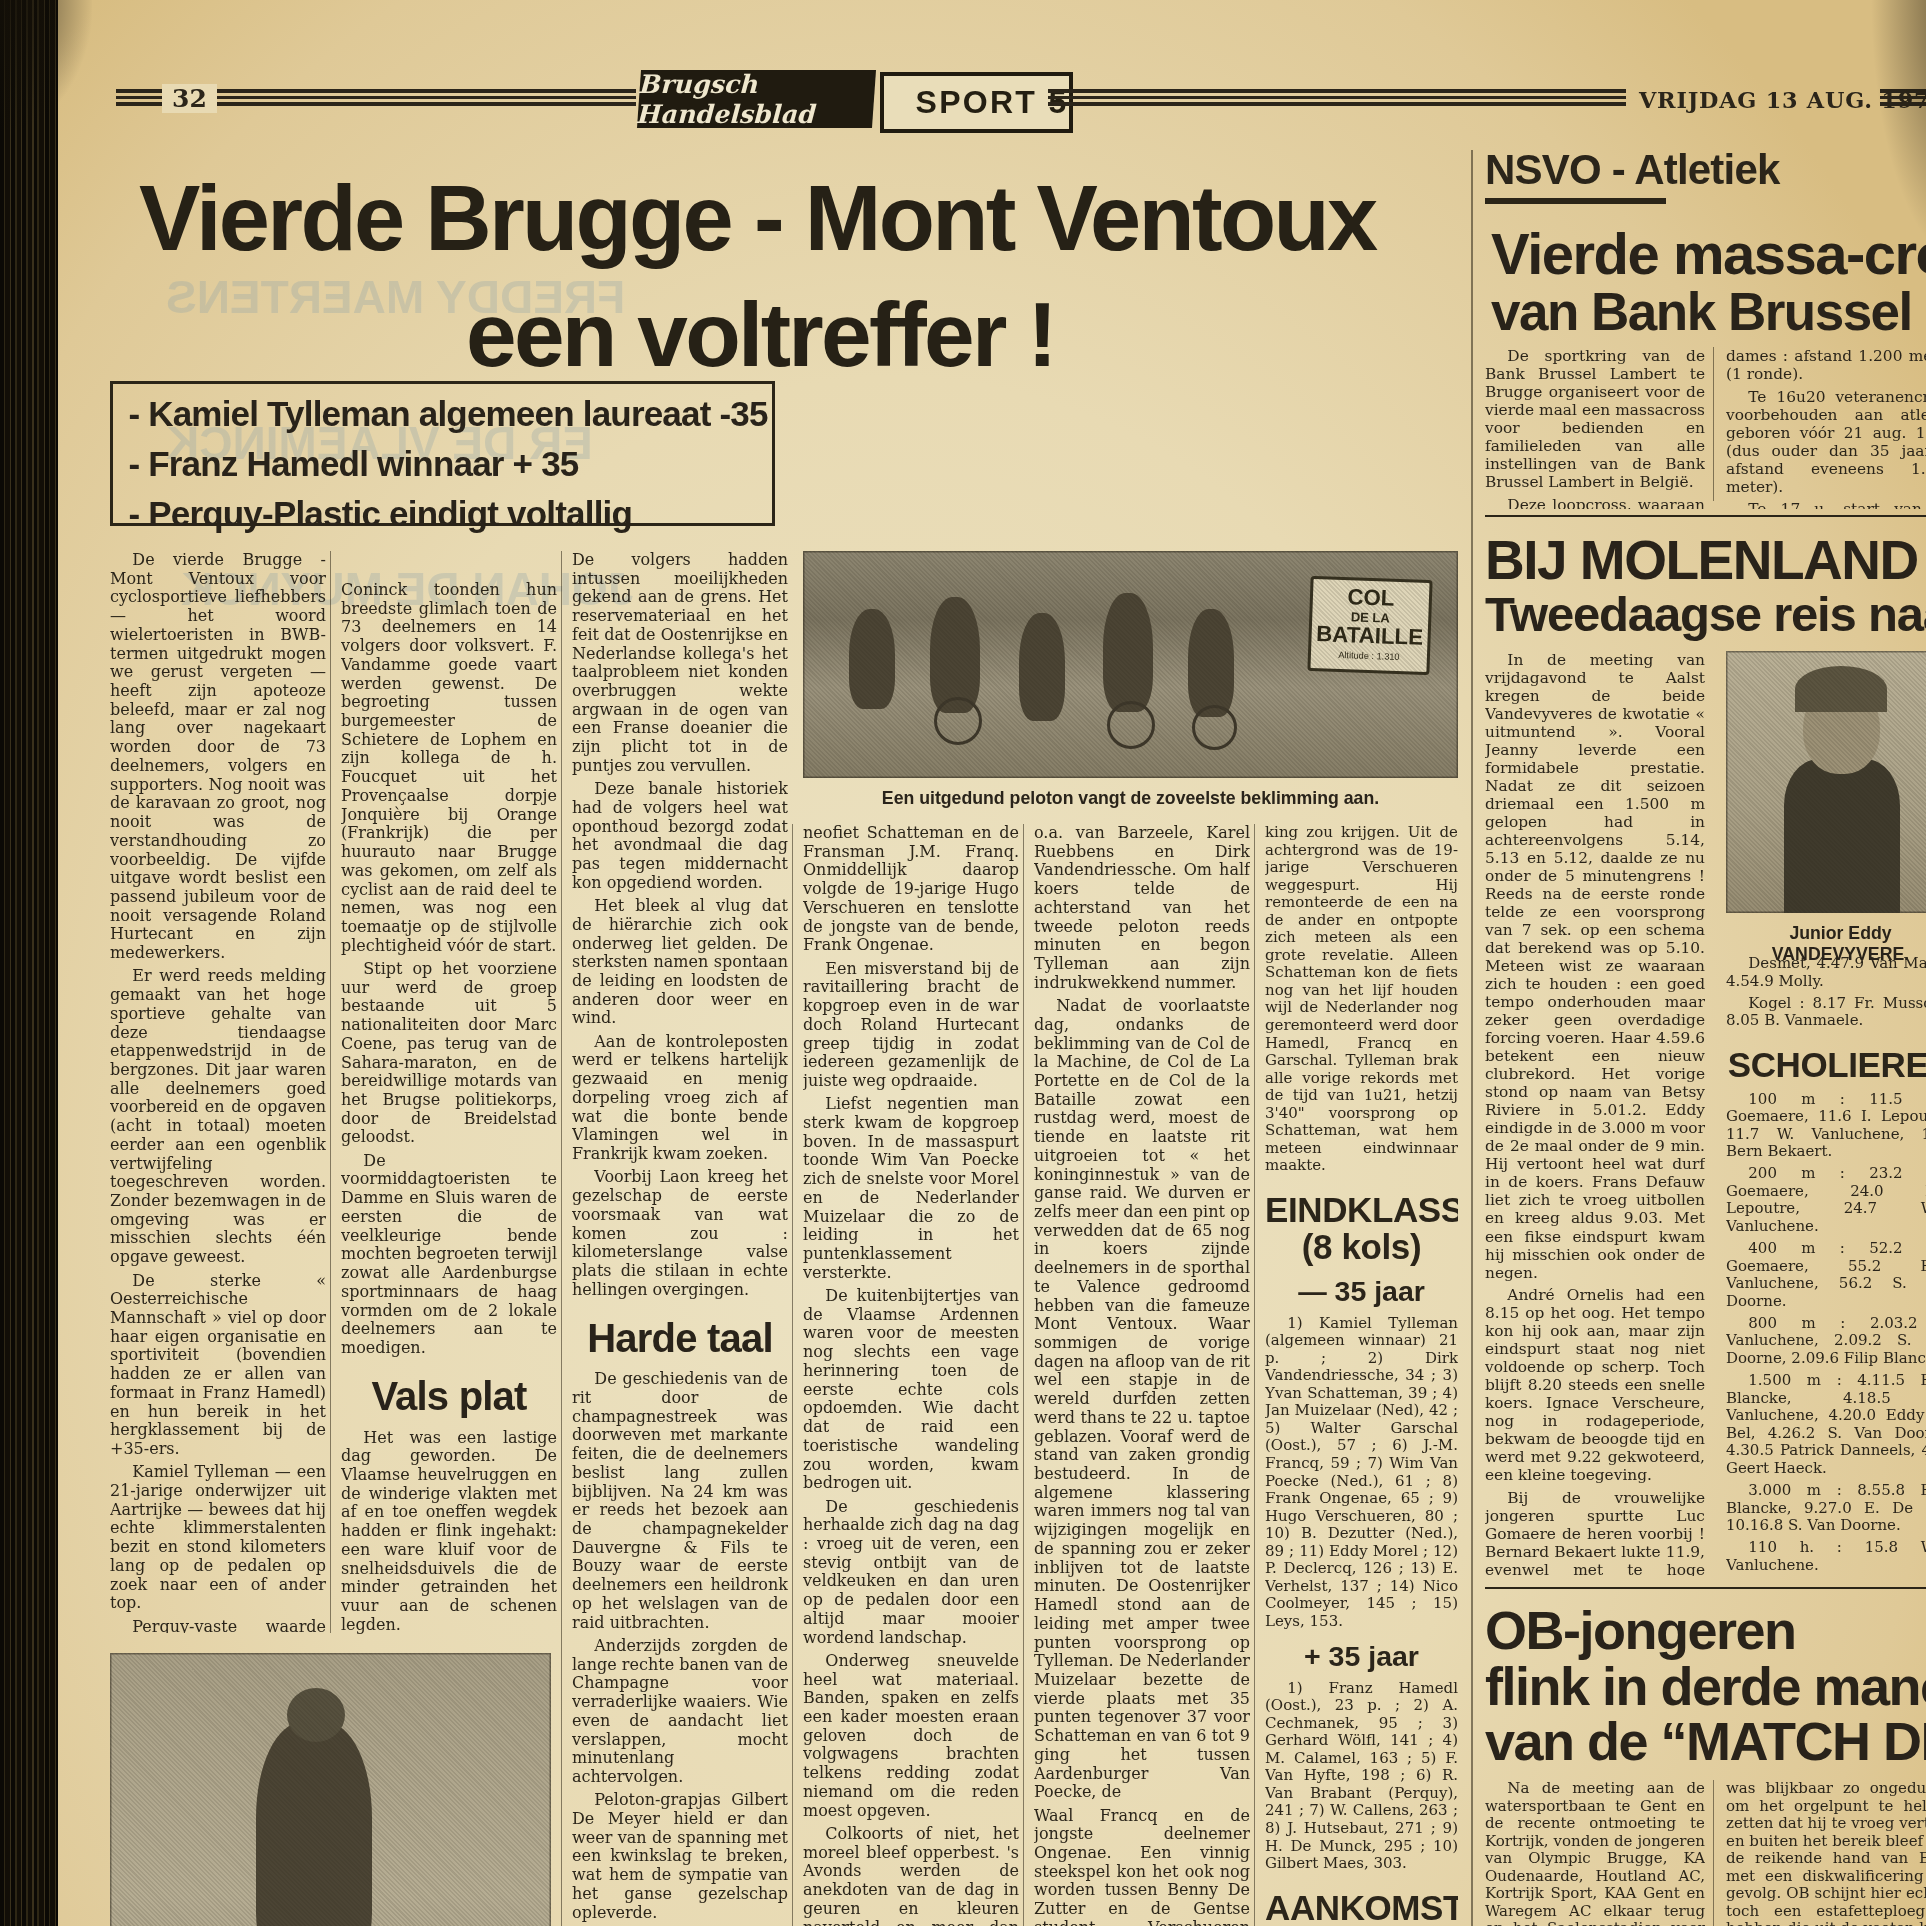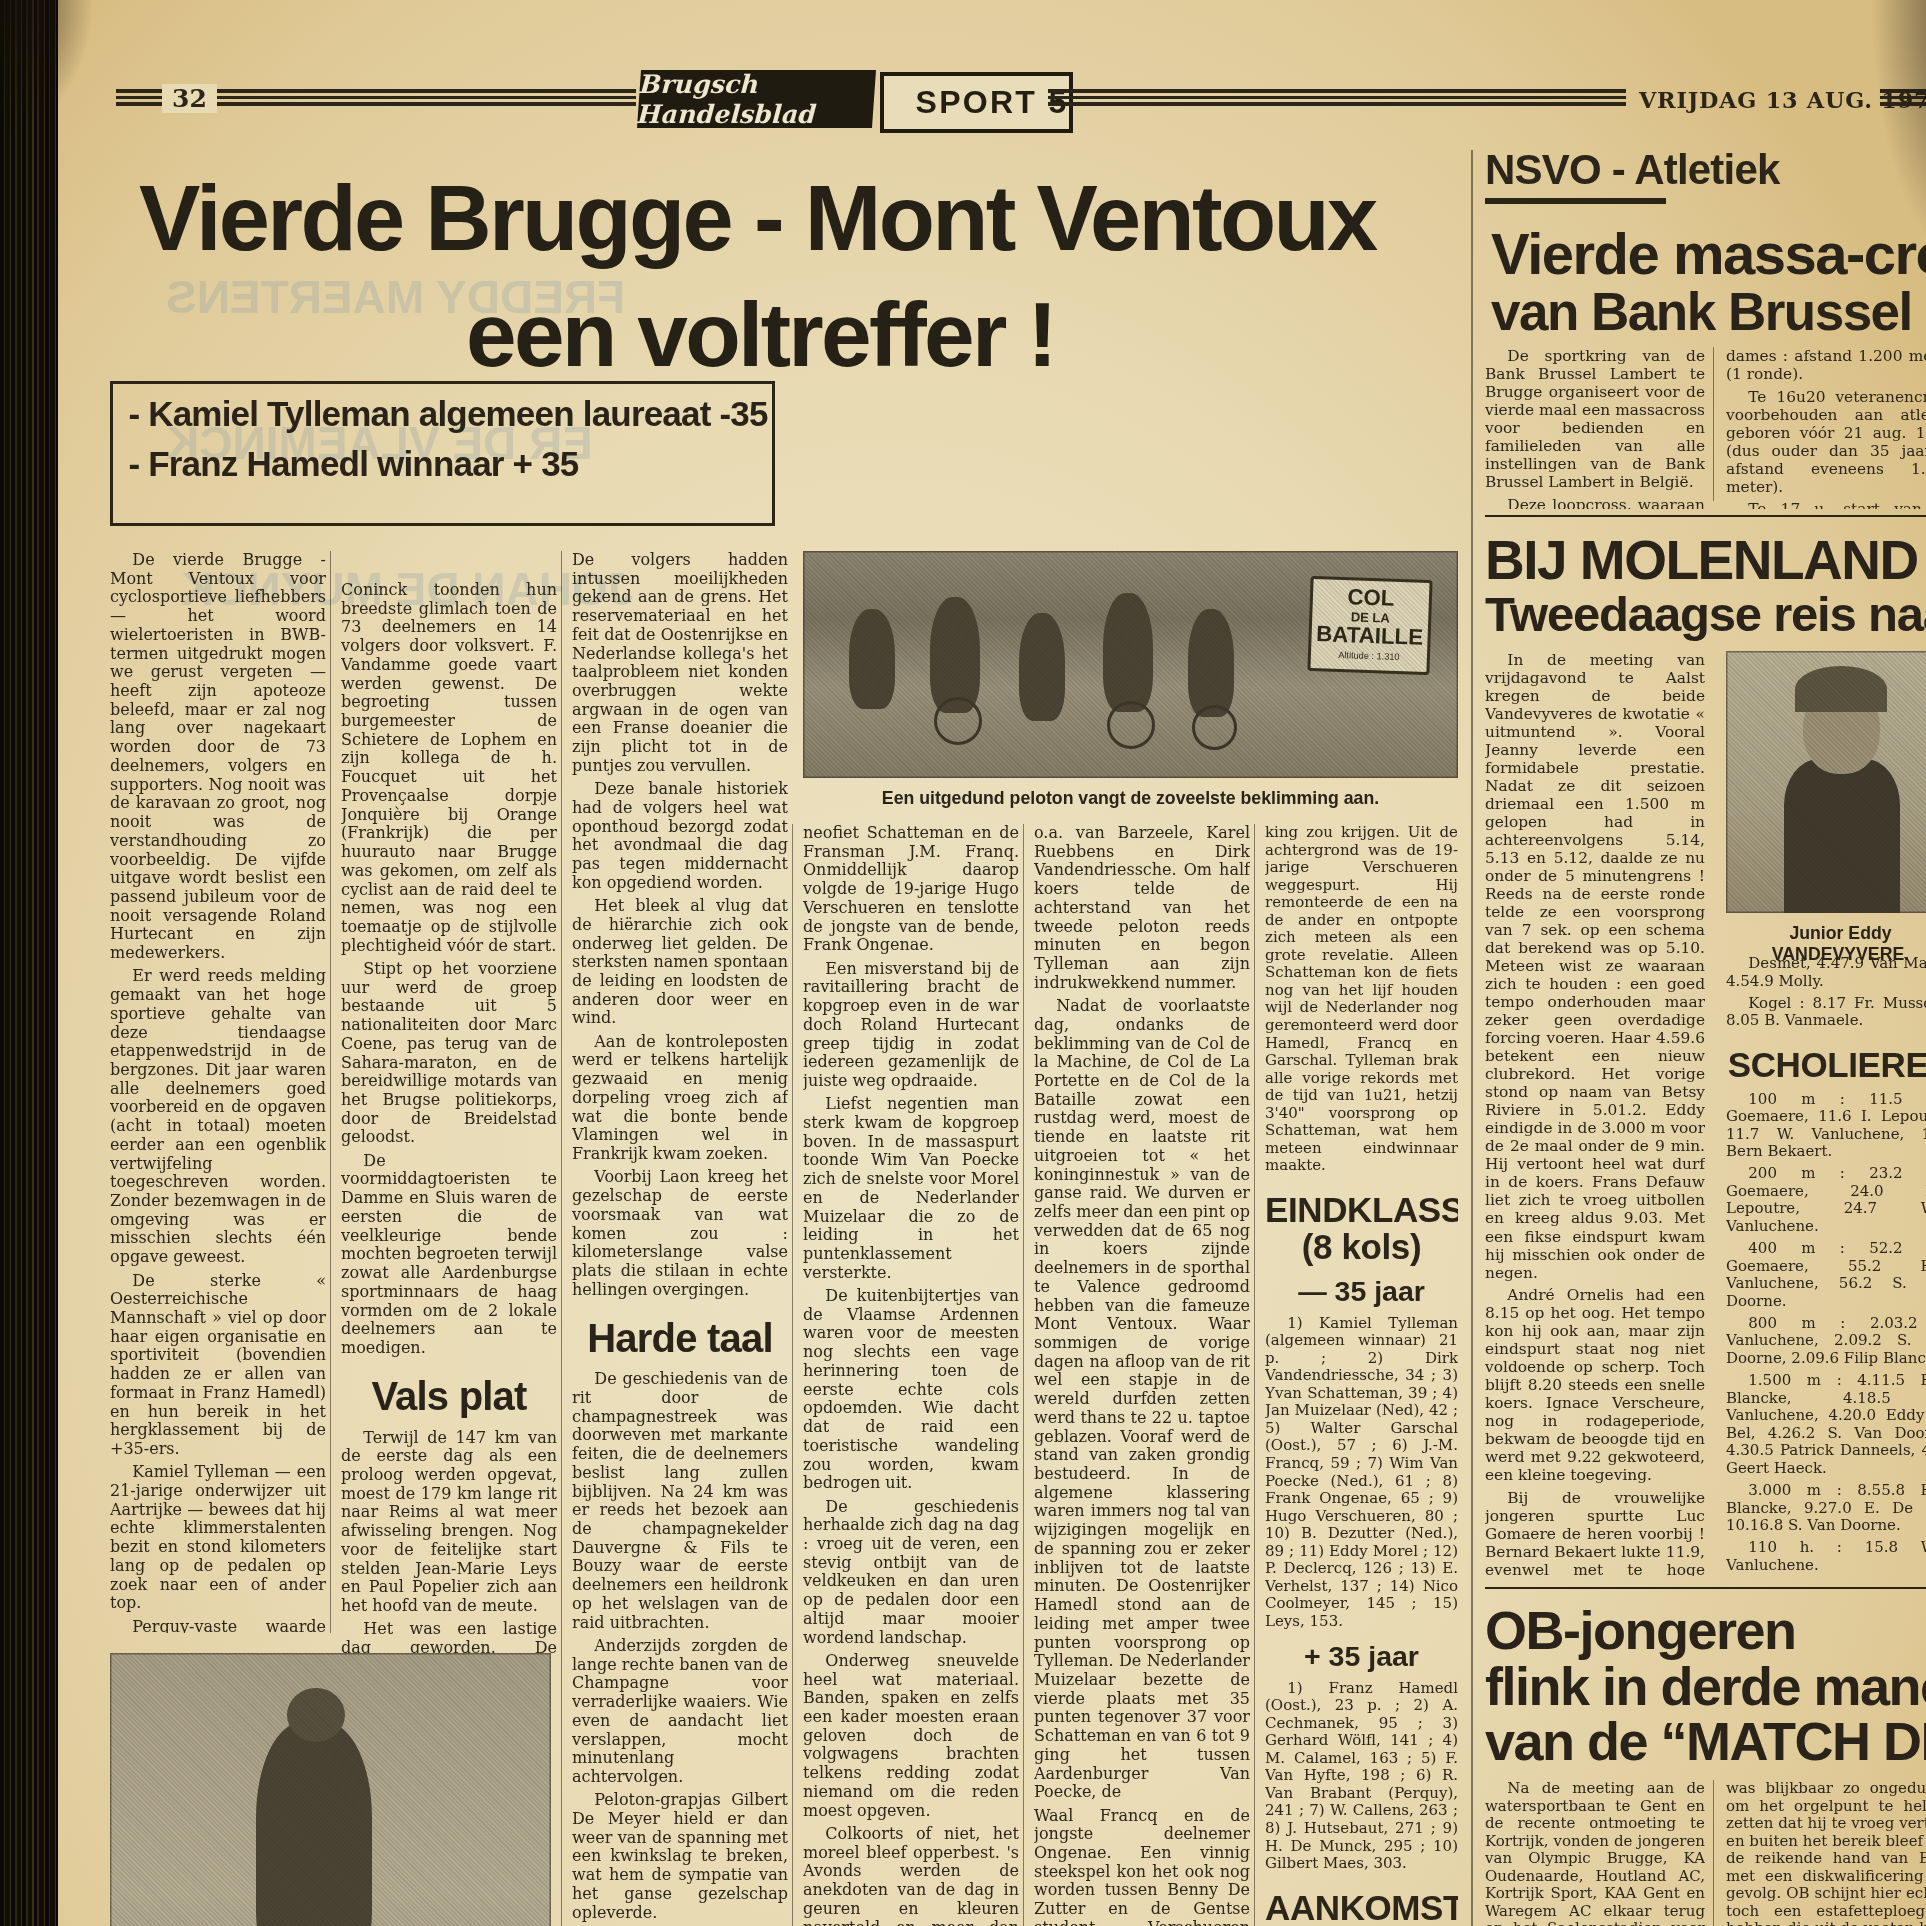--- a/index.html
+++ b/index.html
@@ -82,20 +82,21 @@
   <div id="sportbox" style="left:880px;top:72px;width:154px;height:53px;padding-left:31px;">SPORT 5</div>
   <div class="rules" style="left:1048px;top:89px;width:578px;"></div>
   <div id="dateline" style="left:1639px;top:87px;">VRIJDAG 13 AUG. 1976</div>
   <div class="rules" style="left:1880px;top:89px;width:75px;"></div>
 
   <div class="mainhead" style="left:466px;top:283px;font-size:91px;">een voltreffer !</div>
   <div class="mainhead" style="left:139px;top:166px;font-size:92px;">Vierde Brugge - Mont Ventoux</div>
   <div id="bulletbox" style="left:110px;top:381px;width:659px;height:139px;">
     <div>- Kamiel Tylleman algemeen laureaat -35</div>
     <div>- Franz Hamedl winnaar + 35</div>
+    <div>- Perquy-Plastic eindigt voltallig</div>
   </div>
 
   <div class="vrule" style="left:330px;top:551px;height:1082px;"></div>
   <div class="vrule" style="left:561px;top:551px;height:1695px;"></div>
   <div class="vrule" style="left:792px;top:824px;height:1911px;"></div>
   <div class="vrule" style="left:1023px;top:824px;height:1198px;"></div>
   <div class="vrule" style="left:1254px;top:824px;height:1368px;"></div>
   <div class="vrule" style="left:1471px;top:150px;height:2585px;width:1.5px;"></div>
 
   <div class="flow" style="left:110px;top:551px;width:216px;height:1082px;">
@@ -103,21 +104,20 @@
       <p class="p">Er werd reeds melding gemaakt van het hoge sportieve gehalte van deze tiendaagse etappenwedstrijd in de bergzones. Dit jaar waren alle deelnemers goed voorbereid en de opgaven (acht in totaal) moeten eerder aan een ogenblik vertwijfeling toegeschreven worden. Zonder bezemwagen in de omgeving was er misschien slechts één opgave geweest.</p>
       <p class="p">De sterke « Oesterreichische Mannschaft » viel op door haar eigen organisatie en sportiviteit (bovendien hadden ze er allen van formaat in Franz Hamedl) en hun bereik in het hergklassement bij de +35-ers.</p>
       <p class="p">Kamiel Tylleman — een 21-jarige onderwijzer uit Aartrijke — bewees dat hij echte klimmerstalenten bezit en stond kilometers lang op de pedalen op zoek naar een of ander top.</p>
       <p class="p">Perquy-vaste waarde Dirk Vandendriessche kwam groot uit de strijd en toonde zich de beste klimmer van het gezelschap, goed voor een tweede stek in het algemeen klassement.</p>
     </div>
   <div class="flow" style="left:341px;top:551px;width:216px;height:1082px;margin-top:30px;">
       <p class="p noind">Coninck toonden hun breedste glimlach toen de 73 deelnemers en 14 volgers door volksvert. F. Vandamme goede vaart werden gewenst. De begroeting tussen burgemeester de Schietere de Lophem en zijn kollega de h. Foucquet uit het Provençaalse dorpje Jonquière bij Orange (Frankrijk) die per huurauto naar Brugge was gekomen, om zelf als cyclist aan de raid deel te nemen, was nog een toemaatje op de stijlvolle plechtigheid vóór de start.</p>
       <p class="p">Stipt op het voorziene uur werd de groep bestaande uit 5 nationaliteiten door Marc Coene, pas terug van de Sahara-maraton, en de bereidwillige motards van het Brugse politiekorps, door de Breidelstad geloodst.</p>
       <p class="p">De voormiddagtoeristen te Damme en Sluis waren de eersten die de veelkleurige bende mochten begroeten terwijl zowat alle Aardenburgse sportminnaars de haag vormden om de 2 lokale deelnemers aan te moedigen.</p>
       <h3 class="sech">Vals plat</h3>
-      <p class="p">Terwijl de 147 km van de eerste dag als een proloog werden opgevat, moest de 179 km lange rit naar Reims al wat meer afwisseling brengen. Nog voor de feitelijke start stelden Jean-Marie Leys en Paul Popelier zich aan het hoofd van de meute.</p>
       <p class="p">Het was een lastige dag geworden. De Vlaamse heuvelruggen en de winderige vlakten met af en toe oneffen wegdek hadden er flink ingehakt: een ware kluif voor de snelheidsduivels die de minder getrainden het vuur aan de schenen legden.</p>
     </div>
   <div class="flow" style="left:572px;top:551px;width:216px;height:1695px;">
       <p class="p noind">De volgers hadden intussen moeilijkheden gekend aan de grens. Het reservemateriaal en het feit dat de Oostenrijkse en Nederlandse kollega's het taalprobleem niet konden overbruggen wekte argwaan in de ogen van een Franse doeanier die zijn plicht tot in de puntjes zou vervullen.</p>
       <p class="p">Deze banale historiek had de volgers heel wat oponthoud bezorgd zodat het avondmaal die dag pas tegen middernacht kon opgediend worden.</p>
       <p class="p">Het bleek al vlug dat de hiërarchie zich ook onderweg liet gelden. De sterksten namen spontaan de leiding en loodsten de anderen door weer en wind.</p>
       <p class="p">Aan de kontroleposten werd er telkens hartelijk gezwaaid en menig dorpeling vroeg zich af wat die bonte bende Vlamingen wel in Frankrijk kwam zoeken.</p>
       <p class="p">Voorbij Laon kreeg het gezelschap de eerste voorsmaak van wat komen zou : kilometerslange valse plats die stilaan in echte hellingen overgingen.</p>
       <h3 class="sech">Harde taal</h3>
       <p class="p">De geschiedenis van de rit door de champagnestreek was doorweven met markante feiten, die de deelnemers beslist lang zullen bijblijven. Na 24 km was er reeds het bezoek aan de champagnekelder Dauvergne &amp; Fils te Bouzy waar de eerste deelnemers een heildronk op het welslagen van de raid uitbrachten.</p>

